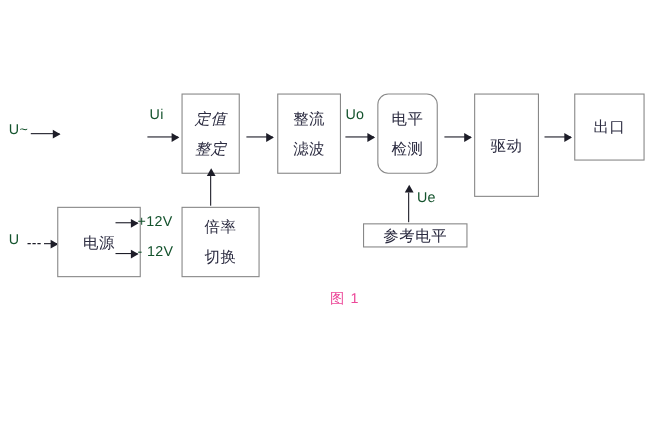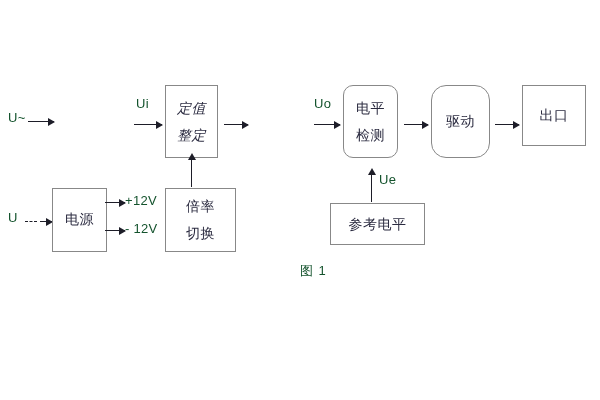--- a/index.html
+++ b/index.html
@@ -38,21 +38,21 @@
   }
   .sig {
     position: absolute;
     color: #14532d;
     font-size: 13px;
     white-space: nowrap;
     letter-spacing: 0.3px;
   }
   .caption {
     position: absolute;
-    color: #14532d;
+    color: #ec4899;
     font-size: 13px;
     letter-spacing: 1px;
     white-space: nowrap;
   }
   
   .arrow-h {
     position: absolute;
     height: 0;
     border-top: 1.5px solid #1d1d28;
   }
@@ -104,65 +104,69 @@
   <span class="sig" style="left:136px; top:96px;">Ui</span>
   <span class="arrow-h" style="left:134px; top:124px; width:28px;"></span>
 
   <div class="block" style="left:165px; top:85px; width:53px; height:73px;font-style:italic;">
     <span class="ln">定值</span>
     <span class="ln">整定</span>
   </div>
 
   <span class="arrow-h" style="left:224px; top:124px; width:24px;"></span>
 
+  <div class="block" style="left:252px; top:85px; width:58px; height:73px;">
+    <span class="ln">整流</span>
+    <span class="ln">滤波</span>
+  </div>
 
   <span class="sig" style="left:314px; top:96px;">Uo</span>
   <span class="arrow-h" style="left:314px; top:124px; width:26px;"></span>
 
   <div class="block" style="left:343px; top:85px; width:55px; height:73px;border-radius:10px;">
     <span class="ln">电平</span>
     <span class="ln">检测</span>
   </div>
 
   <span class="arrow-h" style="left:404px; top:124px; width:24px;"></span>
 
-  <div class="block" style="left:431px; top:85px; width:59px; height:73px;border-radius:15px;">
+  <div class="block" style="left:431px; top:85px; width:59px; height:94px;">
     <span class="ln">驱动</span>
   </div>
 
   <span class="arrow-h" style="left:495px; top:124px; width:24px;"></span>
 
   <div class="block" style="left:522px; top:85px; width:64px; height:61px;">
     <span class="ln">出口</span>
   </div>
 
   <span class="sig" style="left:8px; top:210px;">U</span>
 
   <span class="dash-h" style="left:25px; top:221px; width:12px;"></span>
   <span class="arrow-h" style="left:40px; top:221px; width:12px;"></span>
 
-  <div class="block" style="left:52px; top:188px; width:55px; height:64px;font-family:Liberation Serif, serif;">
+  <div class="block" style="left:52px; top:188px; width:76px; height:64px;">
     <span class="ln">电源</span>
   </div>
 
   <span class="arrow-h" style="left:105px; top:202px; width:20px;"></span>
   <span class="sig" style="left:125px; top:193px;">+12V</span>
 
   <span class="arrow-h" style="left:105px; top:230px; width:20px;"></span>
   <span class="sig" style="left:125px; top:221px;">- 12V</span>
 
   <div class="block" style="left:165px; top:188px; width:71px; height:64px;">
     <span class="ln">倍率</span>
     <span class="ln">切换</span>
   </div>
 
   <span class="arrow-v" style="left:191px; top:160px; height:27px;"></span>
 
   <span class="arrow-v" style="left:371px; top:175px; height:27px;"></span>
   <span class="sig" style="left:379px; top:172px;">Ue</span>
 
-  <div class="block" style="left:330px; top:203px; width:95px; height:42px;">
+  <div class="block" style="left:330px; top:203px; width:95px; height:22px;">
     <span class="ln">参考电平</span>
   </div>
 
   <span class="caption" style="left:300px; top:262px;">图 1</span>
 
 </div>
 
 </body></html>

